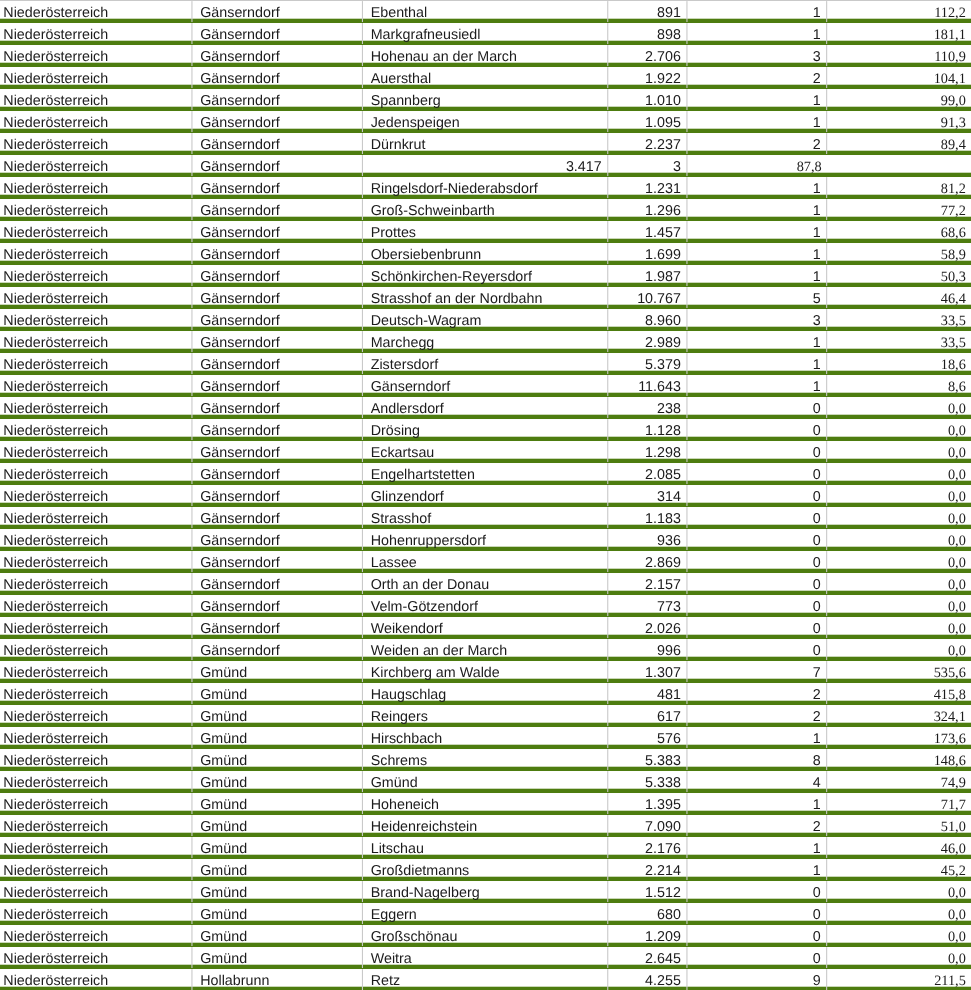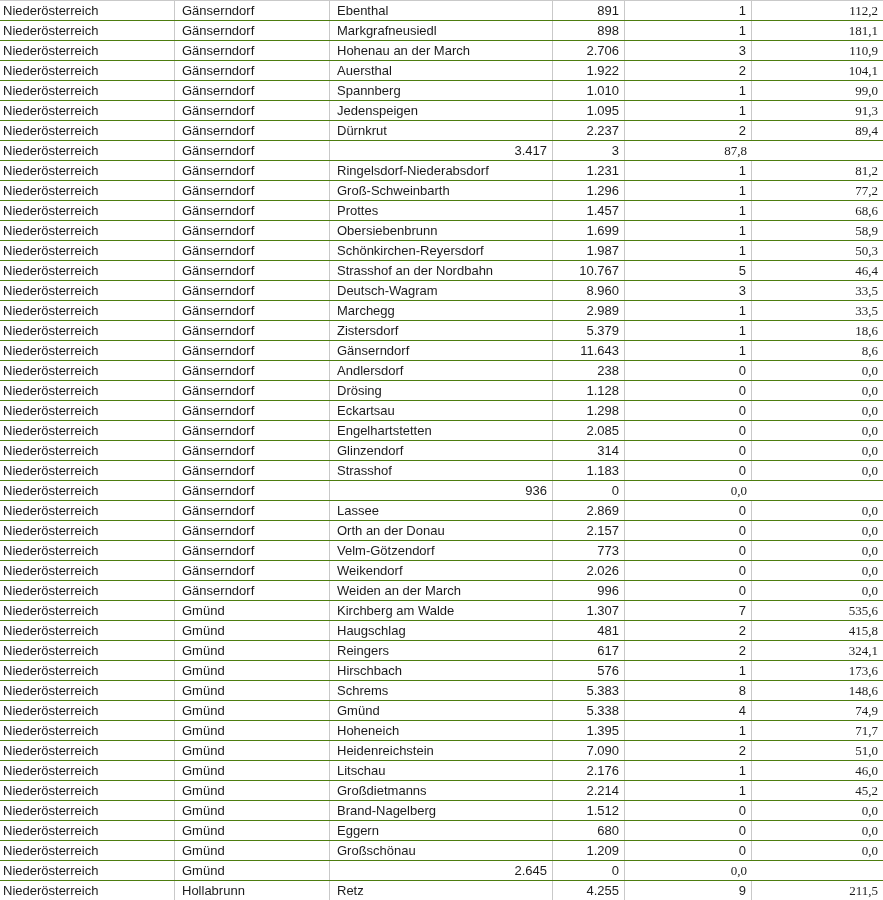--- a/index.html
+++ b/index.html
@@ -18,21 +18,21 @@
     height: 900px;
     border-top: 1px solid #c9c9c9;
     box-sizing: border-box;
     background: #ffffff;
   }
   .t-row {
     display: grid;
     grid-template-columns: 175px 155px 223px 72px 127px 131px;
     height: 20px;
     box-sizing: border-box;
-    border-bottom: 1px solid #4d7c0f;
+    border-bottom: 4px solid #4d7c0f;
     background: #ffffff;
   }
   .t-cell {
     box-sizing: border-box;
     height: 19px;
     line-height: 19px;
     font-size: 13px;
     color: #1c1c1c;
     white-space: nowrap;
     overflow: hidden;
@@ -261,20 +261,21 @@
     <div class="t-cell c-district">Gänserndorf</div>
     <div class="t-cell c-municipality">Strasshof</div>
     <div class="t-cell num c-population">1.183</div>
     <div class="t-cell num c-count">0</div>
     <div class="t-cell num c-rate">0,0</div>
   </div>
 
   <div class="t-row">
     <div class="t-cell c-state">Niederösterreich</div>
     <div class="t-cell c-district">Gänserndorf</div>
+    <div class="t-cell c-municipality">Hohenruppersdorf</div>
     <div class="t-cell num c-population">936</div>
     <div class="t-cell num c-count">0</div>
     <div class="t-cell num c-rate">0,0</div>
   </div>
 
   <div class="t-row">
     <div class="t-cell c-state">Niederösterreich</div>
     <div class="t-cell c-district">Gänserndorf</div>
     <div class="t-cell c-municipality">Lassee</div>
     <div class="t-cell num c-population">2.869</div>
@@ -431,20 +432,21 @@
     <div class="t-cell c-district">Gmünd</div>
     <div class="t-cell c-municipality">Großschönau</div>
     <div class="t-cell num c-population">1.209</div>
     <div class="t-cell num c-count">0</div>
     <div class="t-cell num c-rate">0,0</div>
   </div>
 
   <div class="t-row">
     <div class="t-cell c-state">Niederösterreich</div>
     <div class="t-cell c-district">Gmünd</div>
+    <div class="t-cell c-municipality">Weitra</div>
     <div class="t-cell num c-population">2.645</div>
     <div class="t-cell num c-count">0</div>
     <div class="t-cell num c-rate">0,0</div>
   </div>
 
   <div class="t-row">
     <div class="t-cell c-state">Niederösterreich</div>
     <div class="t-cell c-district">Hollabrunn</div>
     <div class="t-cell c-municipality">Retz</div>
     <div class="t-cell num c-population">4.255</div>

